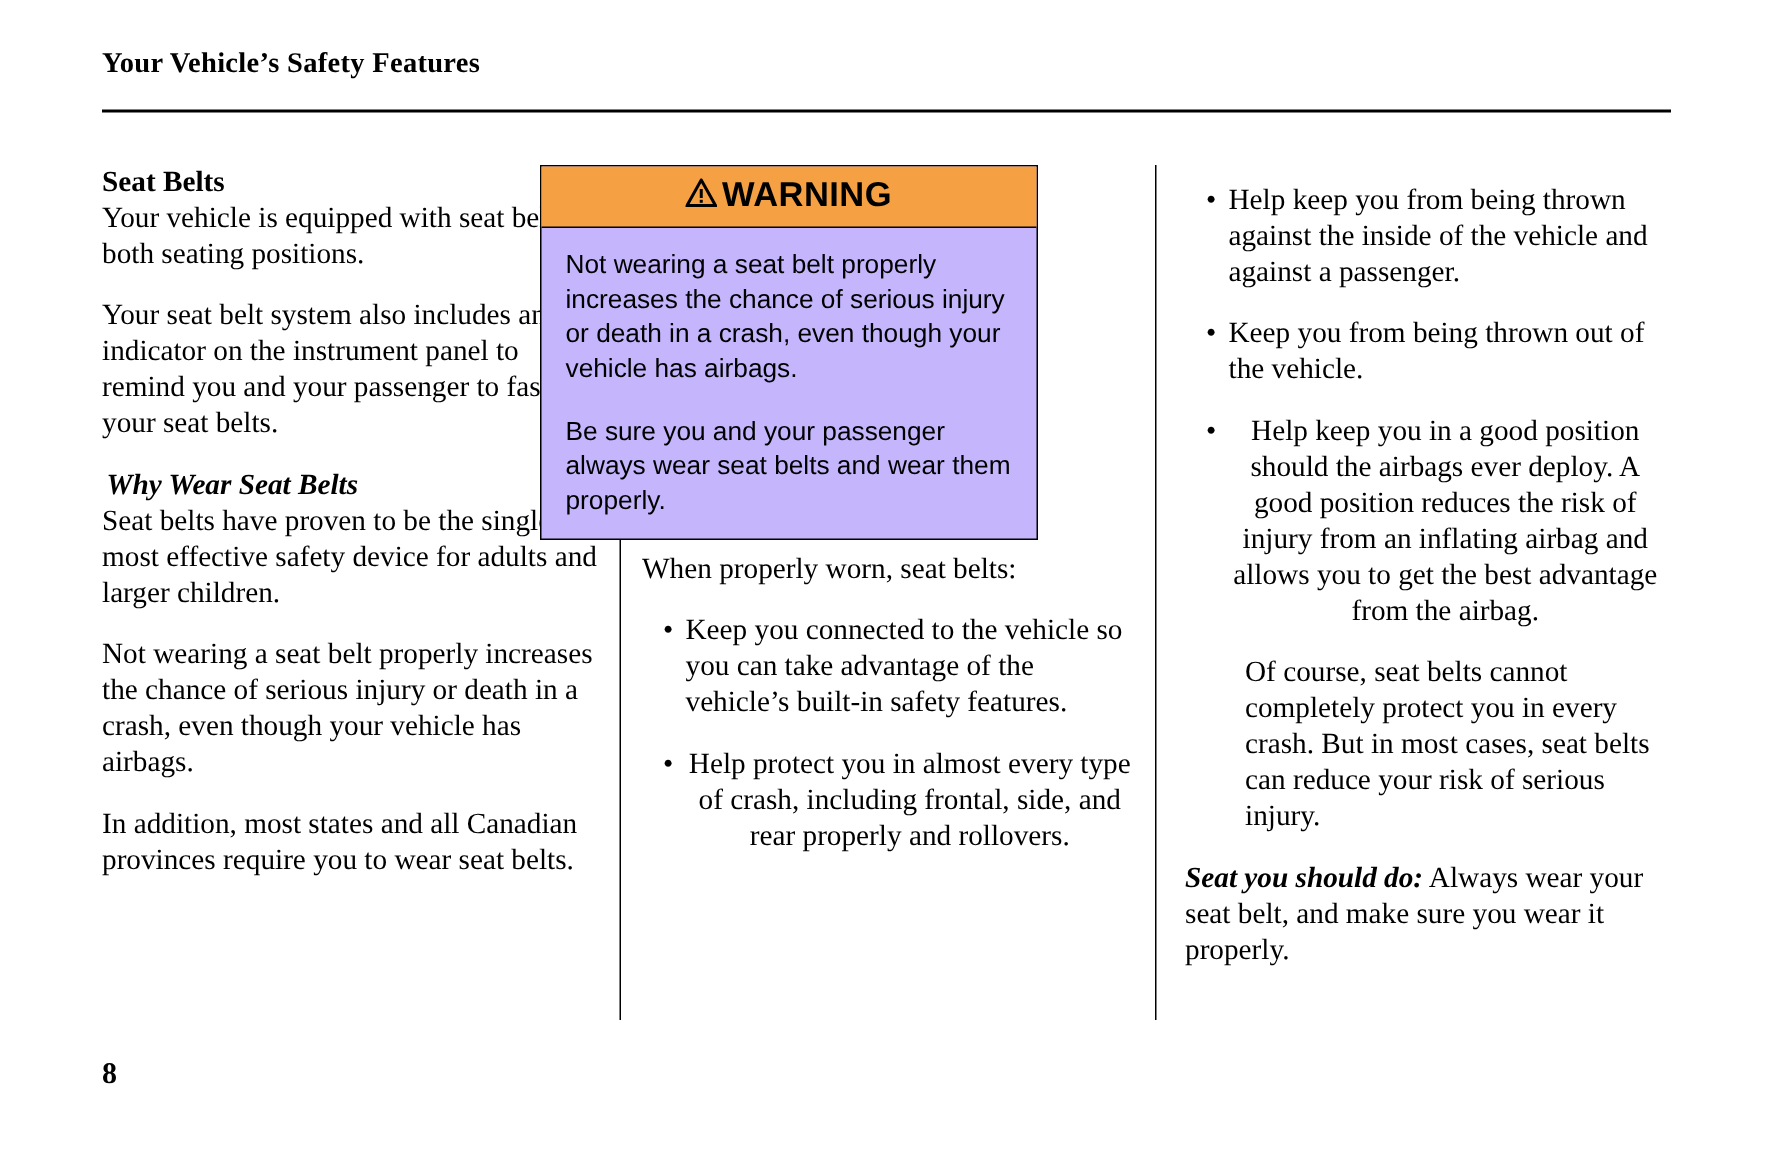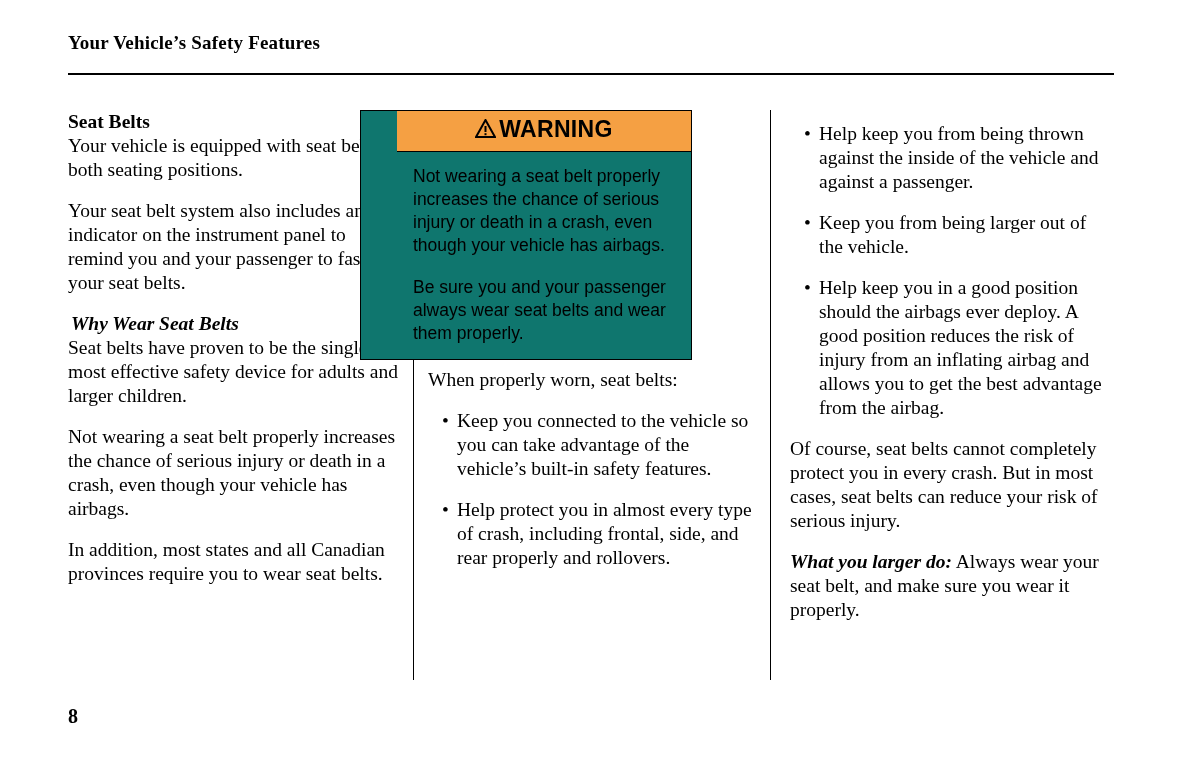--- a/index.html
+++ b/index.html
@@ -92,22 +92,21 @@
   }
 
   
   .warning-box {
     position: absolute;
     left: 360px;
     top: 110px;
     width: 332px;
     border: 1px solid #000;
     box-sizing: border-box;
-    background: #0f766e;
-    padding-left: 36px;
+    background: #c4b5fd;
   }
   .warning-header {
     background: #f5a043;
     border-bottom: 1px solid #000;
     text-align: center;
     padding: 5px 0 7px 0;
     font-family: "Liberation Sans", sans-serif;
     font-weight: bold;
     font-size: 23px;
     letter-spacing: 0.3px;
@@ -131,21 +130,21 @@
     margin: 12px;
     padding: 0;
   }
   ul.bullets li {
     position: relative;
     padding-left: 17px;
     margin-bottom: 17px;
     font-size: 19.5px;
     line-height: 24px;
   }
-  ul.bullets li:last-child { margin-bottom: 0; }
+  ul.bullets li:last-child { margin-bottom: 0; text-align: center; }
   ul.bullets li:before {
     content: "\2022";
     position: absolute;
     left: 2px;
     top: 0;
   }
 
   .page-number {
     position: absolute;
     left: 68px;
@@ -183,25 +182,25 @@
       <p>When properly worn, seat belts:</p>
       <ul class="bullets">
         <li>Keep you connected to the vehicle so you can take advantage of the vehicle’s built-in safety features.</li>
         <li>Help protect you in almost every type of crash, including frontal, side, and rear properly and rollovers.</li>
       </ul>
     </div>
 
     <div class="col col-right">
       <ul class="bullets">
         <li>Help keep you from being thrown against the inside of the vehicle and against a passenger.</li>
-        <li>Keep you from being larger out of the vehicle.</li>
+        <li>Keep you from being thrown out of the vehicle.</li>
         <li>Help keep you in a good position should the airbags ever deploy. A good position reduces the risk of injury from an inflating airbag and allows you to get the best advantage from the airbag.</li>
       </ul>
-      <p style="margin-top:17px;">Of course, seat belts cannot completely protect you in every crash. But in most cases, seat belts can reduce your risk of serious injury.</p>
-      <p><span class="run-in">What you larger do:</span><span> Always wear your seat belt, and make sure you wear it properly.</span></p>
+      <p style="margin-top:17px;margin-left:40px;">Of course, seat belts cannot completely protect you in every crash. But in most cases, seat belts can reduce your risk of serious injury.</p>
+      <p><span class="run-in">Seat you should do:</span><span> Always wear your seat belt, and make sure you wear it properly.</span></p>
     </div>
 
   </div>
 
   <div class="warning-box">
     <div class="warning-header">
       <span class="warn-tri">
         <svg width="21" height="19" viewBox="0 0 21 19" aria-hidden="true">
           <polygon points="10.5,1 20,18 1,18" fill="none" stroke="#000" stroke-width="2"></polygon>
           <rect x="9.5" y="7" width="2" height="6" fill="#000"></rect>

